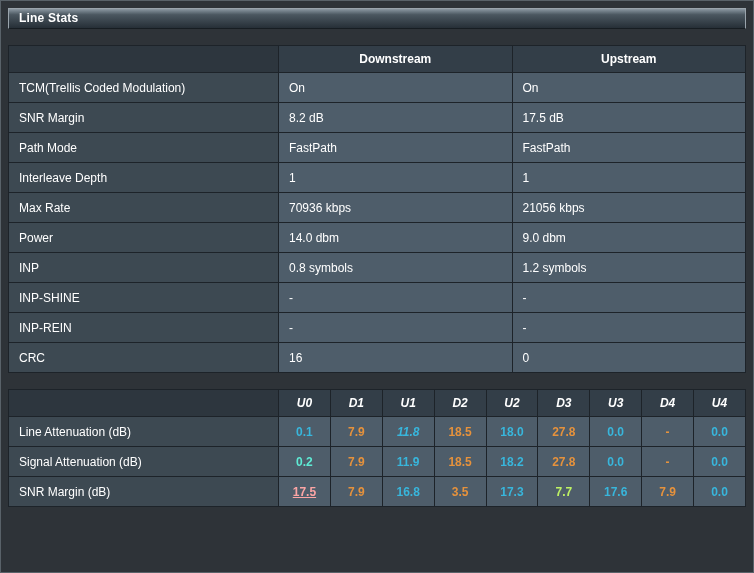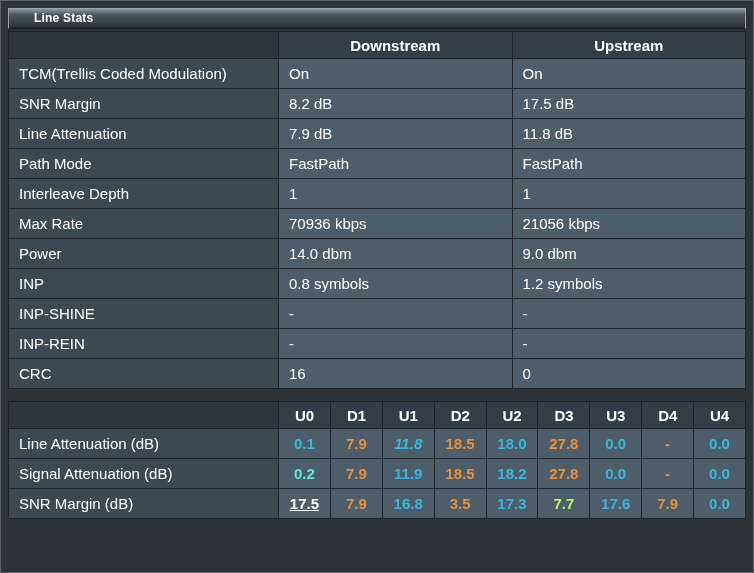--- a/index.html
+++ b/index.html
@@ -15,35 +15,35 @@
     height: 573px;
     background: #2e3338;
     border: 1px solid #596269;
     padding: 7px;
     overflow: hidden;
   }
   .panel { margin-bottom: 12px; }
   .panel-title {
     height: 21px;
     line-height: 19px;
-    padding: 0 25px;
+    padding: 0 10px;
     color: #ffffff;
     font-size: 12px;
     font-weight: bold;
     letter-spacing: 0.2px;
     background: linear-gradient(to bottom, #8b98a2 0%, #4b5760 30%, #262f37 100%);
     border: 1px solid #9aa4ac;
     border-bottom: 1px solid #171d22;
   }
   table.stats-table {
     width: 100%;
     border-collapse: collapse;
     table-layout: fixed;
-    margin-top: 2px;
-    font-size: 15px;
+    margin-top: 16px;
+    font-size: 12px;
     color: #ffffff;
   }
   .stats-table th, .stats-table td {
     border: 1px solid #1d2329;
     padding: 0 10px;
     height: 30px;
     overflow: hidden;
     white-space: nowrap;
   }
   .stats-table thead th {
@@ -60,21 +60,21 @@
   }
   .stats-table td.value-cell {
     background: #4e5d6a;
     text-align: left;
   }
   .band-table td.value-cell {
     text-align: center;
     padding: 0 4px;
     font-weight: bold;
   }
-  .band-table thead th { padding: 0 16px; }
+  .band-table thead th { padding: 0 16px; font-style: italic; }
 </style>
 </head>
 <body>
 
 <div class="frame">
 
   <section class="panel">
     <div class="panel-title">Line Stats</div>
     <table class="stats-table">
       <thead>
@@ -87,25 +87,20 @@
       <tbody id="line-stats-body">
           <tr>
             <td class="label-cell">TCM(Trellis Coded Modulation)</td>
             <td class="value-cell">On</td>
             <td class="value-cell">On</td>
           </tr>
           <tr>
             <td class="label-cell">SNR Margin</td>
             <td class="value-cell">8.2 dB</td>
             <td class="value-cell">17.5 dB</td>
-          </tr>
-          <tr>
-            <td class="label-cell">Line Attenuation</td>
-            <td class="value-cell">7.9 dB</td>
-            <td class="value-cell">11.8 dB</td>
           </tr>
           <tr>
             <td class="label-cell">Path Mode</td>
             <td class="value-cell">FastPath</td>
             <td class="value-cell">FastPath</td>
           </tr>
           <tr>
             <td class="label-cell">Interleave Depth</td>
             <td class="value-cell">1</td>
             <td class="value-cell">1</td>
@@ -180,21 +175,21 @@
             <td class="value-cell band-value" style="color: rgb(56, 182, 220);">11.9</td>
             <td class="value-cell band-value" style="color: rgb(230, 146, 60);">18.5</td>
             <td class="value-cell band-value" style="color: rgb(56, 182, 220);">18.2</td>
             <td class="value-cell band-value" style="color: rgb(230, 146, 60);">27.8</td>
             <td class="value-cell band-value" style="color: rgb(56, 182, 220);">0.0</td>
             <td class="value-cell band-value" style="color: rgb(230, 146, 60);">-</td>
             <td class="value-cell band-value" style="color: rgb(56, 182, 220);">0.0</td>
           </tr>
           <tr>
             <td class="label-cell">SNR Margin (dB)</td>
-            <td class="value-cell band-value" style="color: #ffffff; text-decoration: underline;">17.5</td>
+            <td class="value-cell band-value" style="color: #fca5a5; text-decoration: underline;">17.5</td>
             <td class="value-cell band-value" style="color: rgb(230, 146, 60);">7.9</td>
             <td class="value-cell band-value" style="color: rgb(56, 182, 220);">16.8</td>
             <td class="value-cell band-value" style="color: rgb(230, 146, 60);">3.5</td>
             <td class="value-cell band-value" style="color: rgb(56, 182, 220);">17.3</td>
             <td class="value-cell band-value" style="color: #bef264;">7.7</td>
             <td class="value-cell band-value" style="color: rgb(56, 182, 220);">17.6</td>
             <td class="value-cell band-value" style="color: rgb(230, 146, 60);">7.9</td>
             <td class="value-cell band-value" style="color: rgb(56, 182, 220);">0.0</td>
           </tr>
         </tbody>

